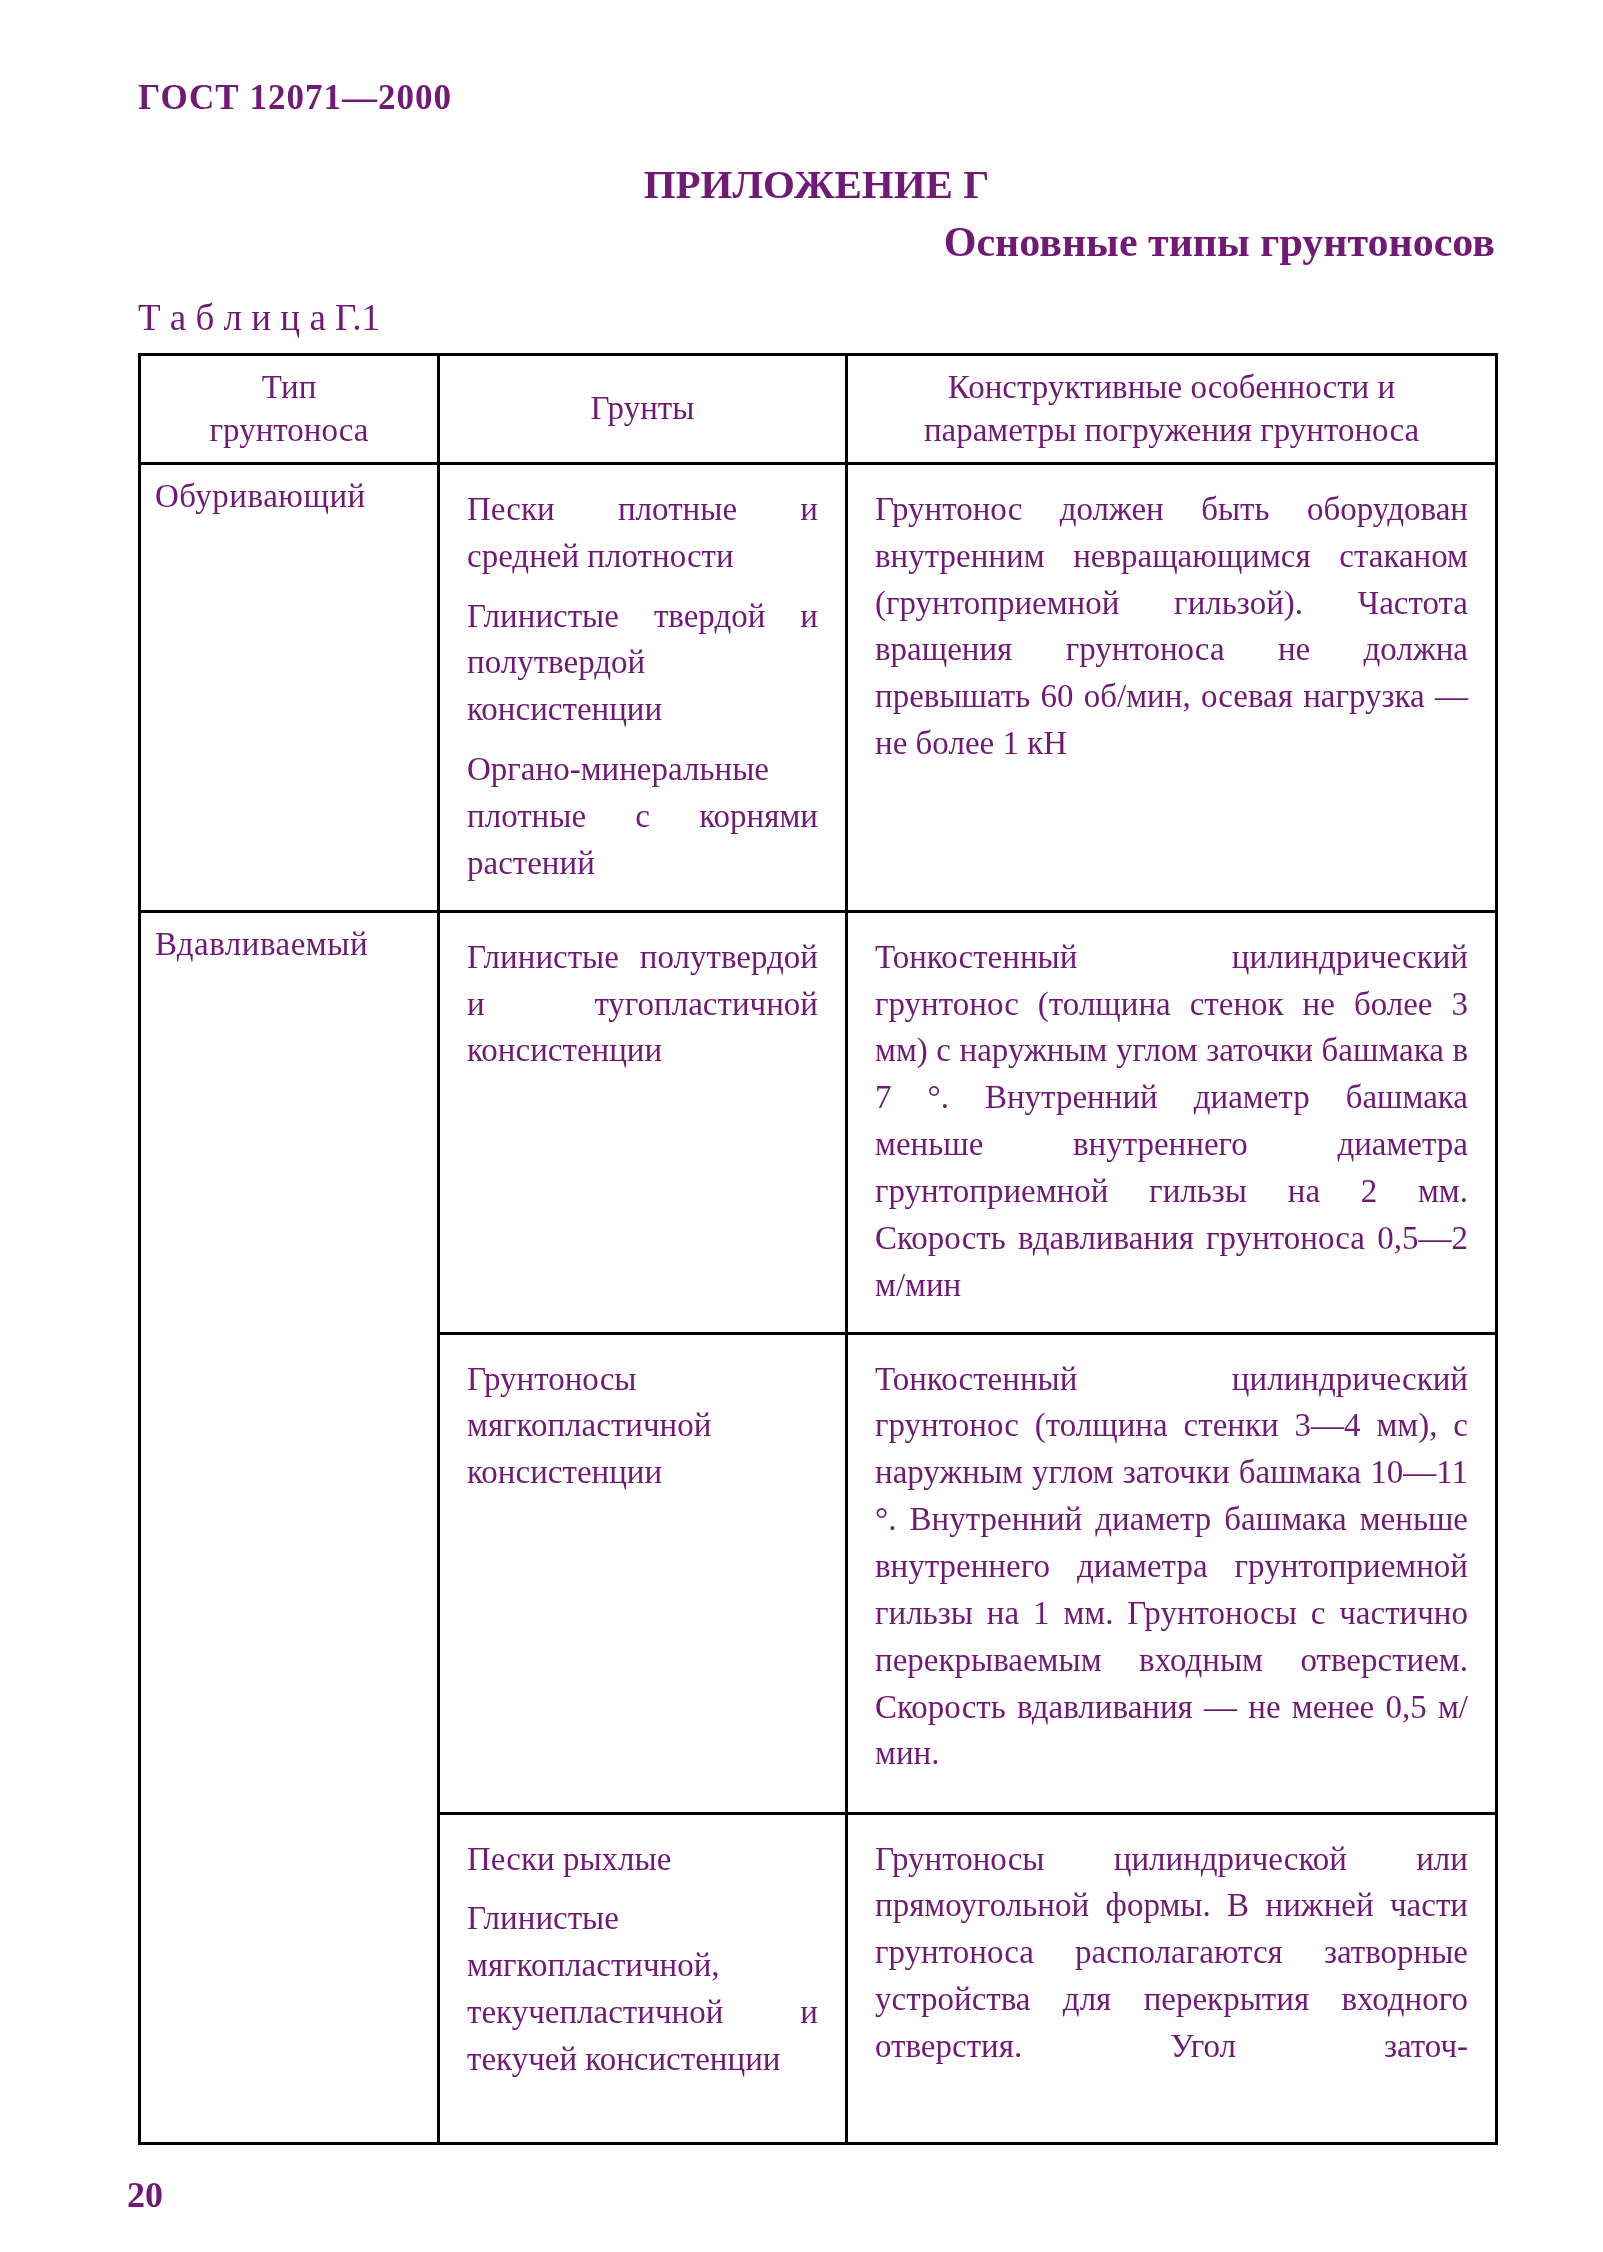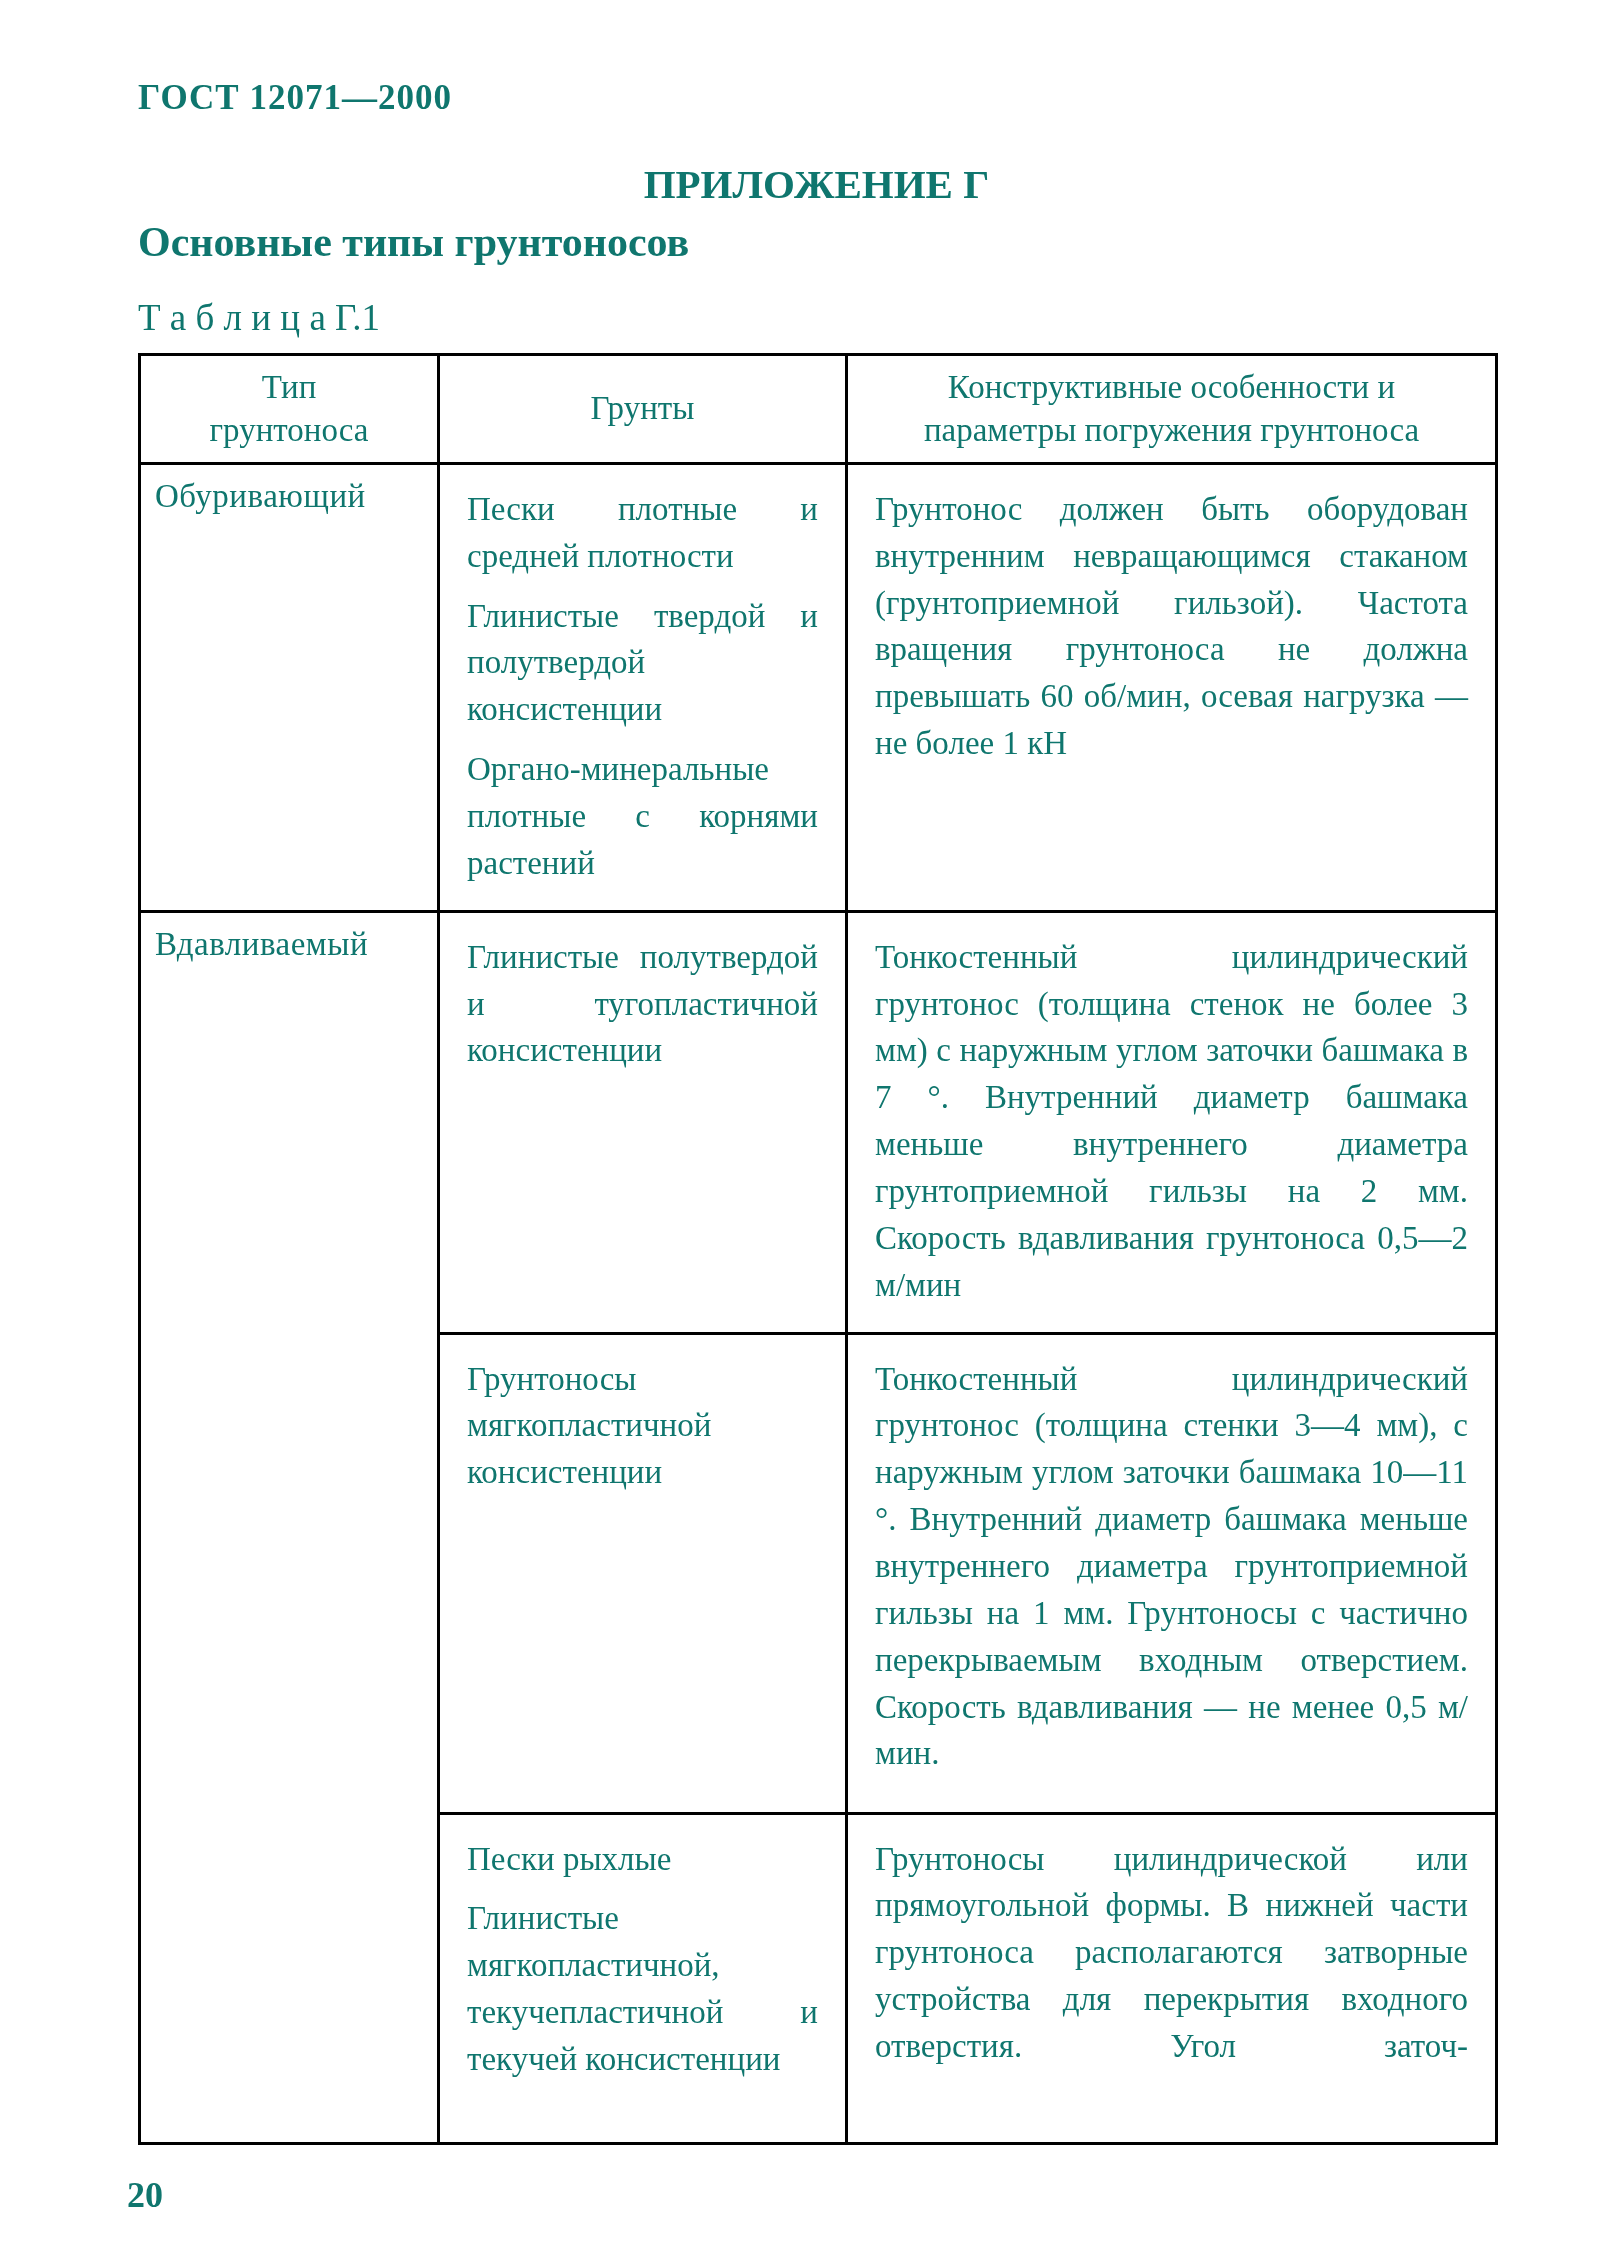--- a/index.html
+++ b/index.html
@@ -2,21 +2,21 @@
 <html><head>
 <meta charset="utf-8">
 <style>
   html, body { margin: 0; padding: 0; background: #888; }
   .page {
     position: relative;
     width: 1603px;
     height: 2252px;
     margin: 0 auto;
     background: #ffffff;
-    color: #0f766e;
+    color: #701a75;
     font-family: "Liberation Serif", "DejaVu Serif", serif;
     overflow: hidden;
   }
   .content { padding: 78px 108px 0 138px; }
 
   .doc-ref {
     font-size: 35px;
     font-weight: bold;
     letter-spacing: 1px;
     margin-bottom: 42px;
@@ -27,21 +27,21 @@
     font-weight: bold;
     margin-bottom: 10px;
   }
   .appendix-subtitle {
     text-align: center;
     font-size: 34px;
     font-style: italic;
     margin-bottom: 24px;
   }
   .section-title {
-    text-align: left;
+    text-align: right;
     font-size: 42px;
     font-weight: bold;
     margin: 0 0 30px 0;
   }
   .table-label {
     font-size: 37px;
     margin-bottom: 14px;
   }
 
   table.main {

